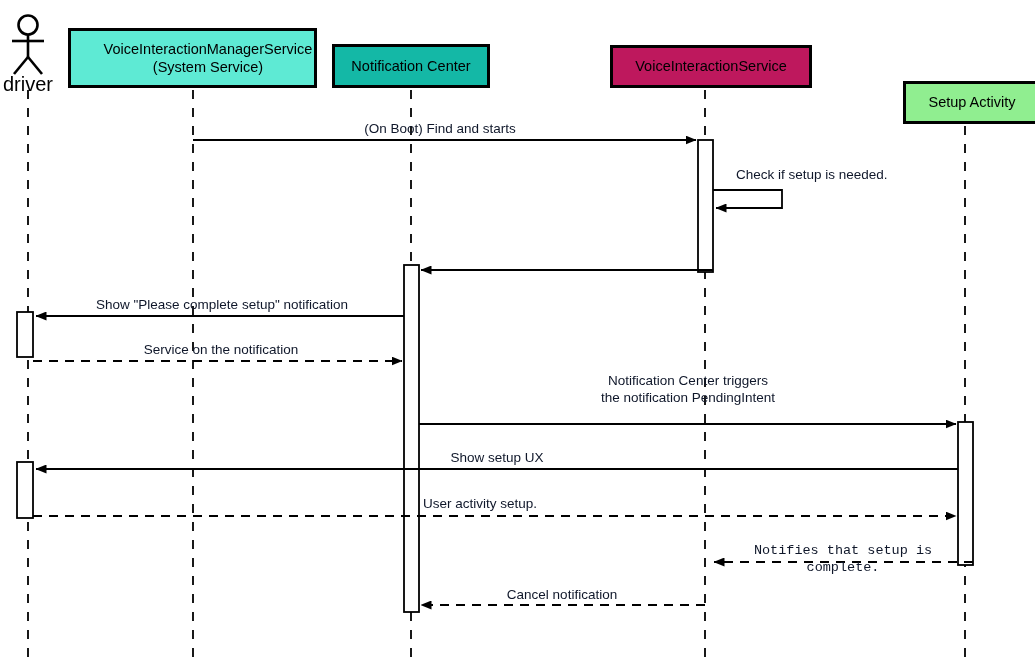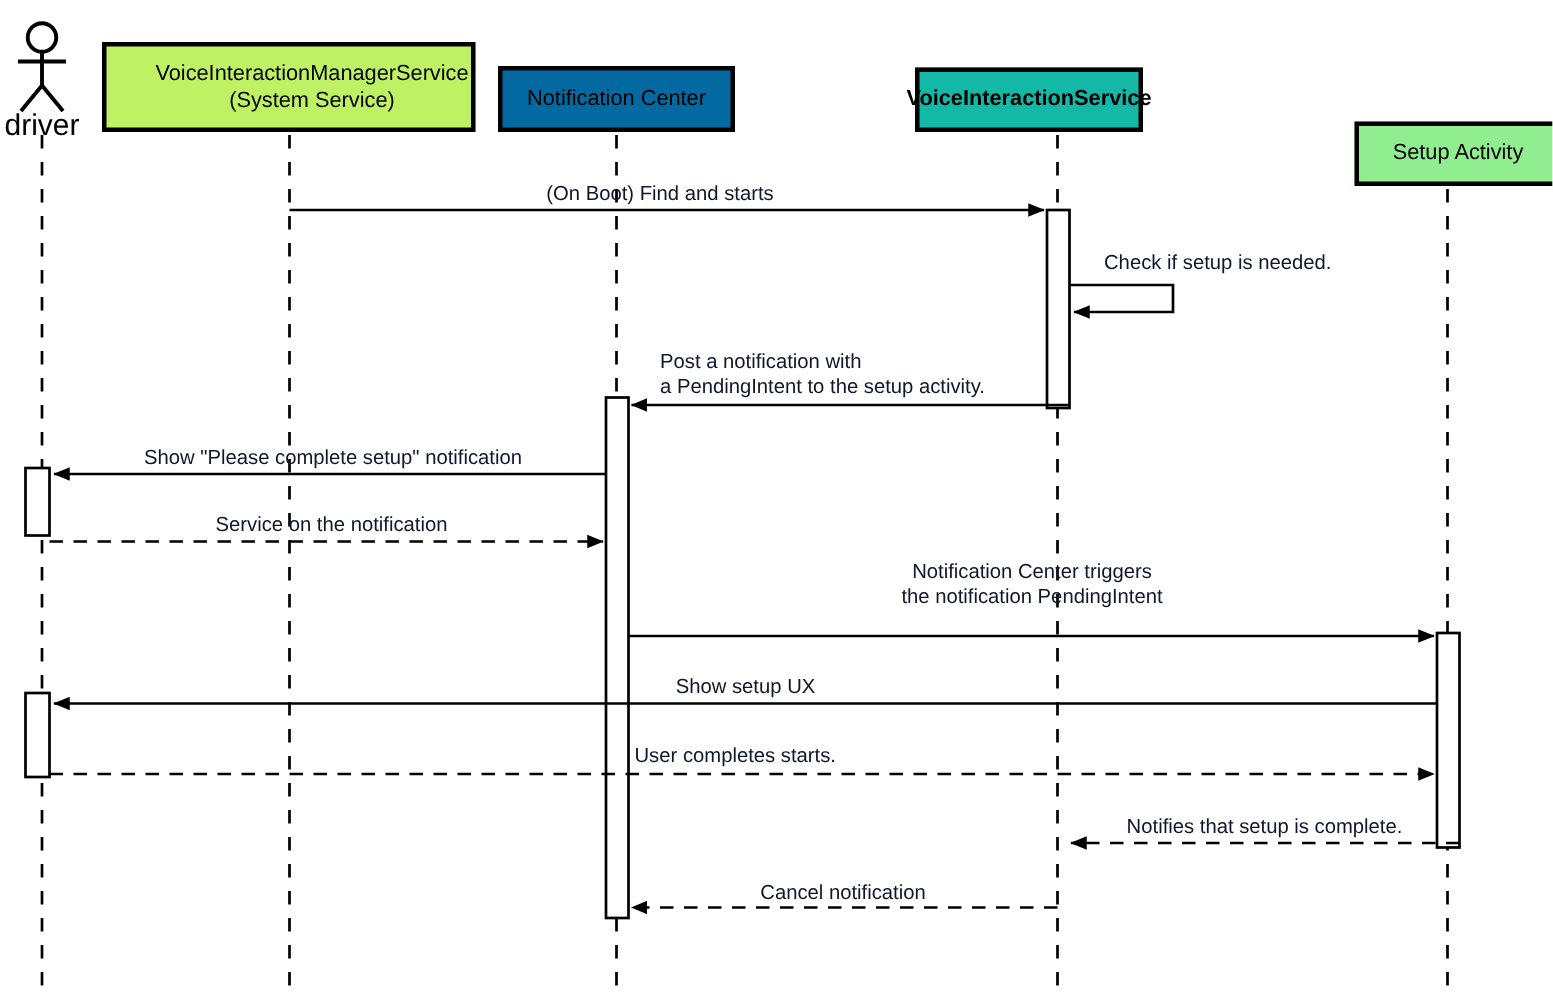--- a/index.html
+++ b/index.html
@@ -111,44 +111,42 @@
 
     <line x1="33" y1="516" x2="956" y2="516" stroke="#000000" stroke-width="1.8" stroke-dasharray="9,7" marker-end="url(#arrowR)"></line>
 
     <line x1="973" y1="562" x2="714" y2="562" stroke="#000000" stroke-width="1.8" stroke-dasharray="9,7" marker-end="url(#arrowL)"></line>
 
     <line x1="705" y1="605" x2="421" y2="605" stroke="#000000" stroke-width="1.8" stroke-dasharray="9,7" marker-end="url(#arrowL)"></line>
   </svg>
 
   <div class="actor-label" style="left:28px; top:73px;">driver</div>
 
-  <div class="participant-box" style="left:68px; top:28px; width:249px; height:60px; background:#bef264;padding-left:31px;">VoiceInteractionManagerService
+  <div class="participant-box" style="left:68px; top:28px; width:249px; height:60px; background:#5eead4;padding-left:31px;">VoiceInteractionManagerService
 (System Service)</div>
 
-  <div class="participant-box" style="left:332px; top:44px; width:158px; height:44px; background:#0369a1;">Notification Center</div>
+  <div class="participant-box" style="left:332px; top:44px; width:158px; height:44px; background:#14b8a6;">Notification Center</div>
 
-  <div class="participant-box" style="left:610px; top:45px; width:152px; height:43px; background:#14b8a6;font-weight:bold;">VoiceInteractionService</div>
+  <div class="participant-box" style="left:610px; top:45px; width:202px; height:43px; background:#be185d;">VoiceInteractionService</div>
 
   <div class="participant-box" style="left:903px; top:45px; width:138px; height:43px; background:#90EE90;margin-top:36px;">Setup Activity</div>
 
   <div class="msg-label center" style="left:440px; top:121px;">(On Boot) Find and starts</div>
 
   <div class="msg-label left" style="left:736px; top:167px;">Check if setup is needed.</div>
 
-  <div class="msg-label left" style="left:440px; top:233px;">Post a notification with
-a PendingIntent to the setup activity.</div>
 
   <div class="msg-label center" style="left:222px; top:297px;">Show "Please complete setup" notification</div>
 
   <div class="msg-label center" style="left:221px; top:342px;">Service on the notification</div>
 
   <div class="msg-label center" style="left:688px; top:373px;">Notification Center triggers
 the notification PendingIntent</div>
 
   <div class="msg-label center" style="left:497px; top:450px;">Show setup UX</div>
 
-  <div class="msg-label left" style="left:423px; top:496px;">User completes starts.</div>
+  <div class="msg-label left" style="left:423px; top:496px;">User activity setup.</div>
 
-  <div class="msg-label center" style="left:843px; top:543px;">Notifies that setup is complete.</div>
+  <div class="msg-label center" style="left:843px; top:543px;font-family:Liberation Mono, monospace;">Notifies that setup is complete.</div>
 
   <div class="msg-label center" style="left:562px; top:587px;">Cancel notification</div>
 
 </div>
 
 </body></html>

